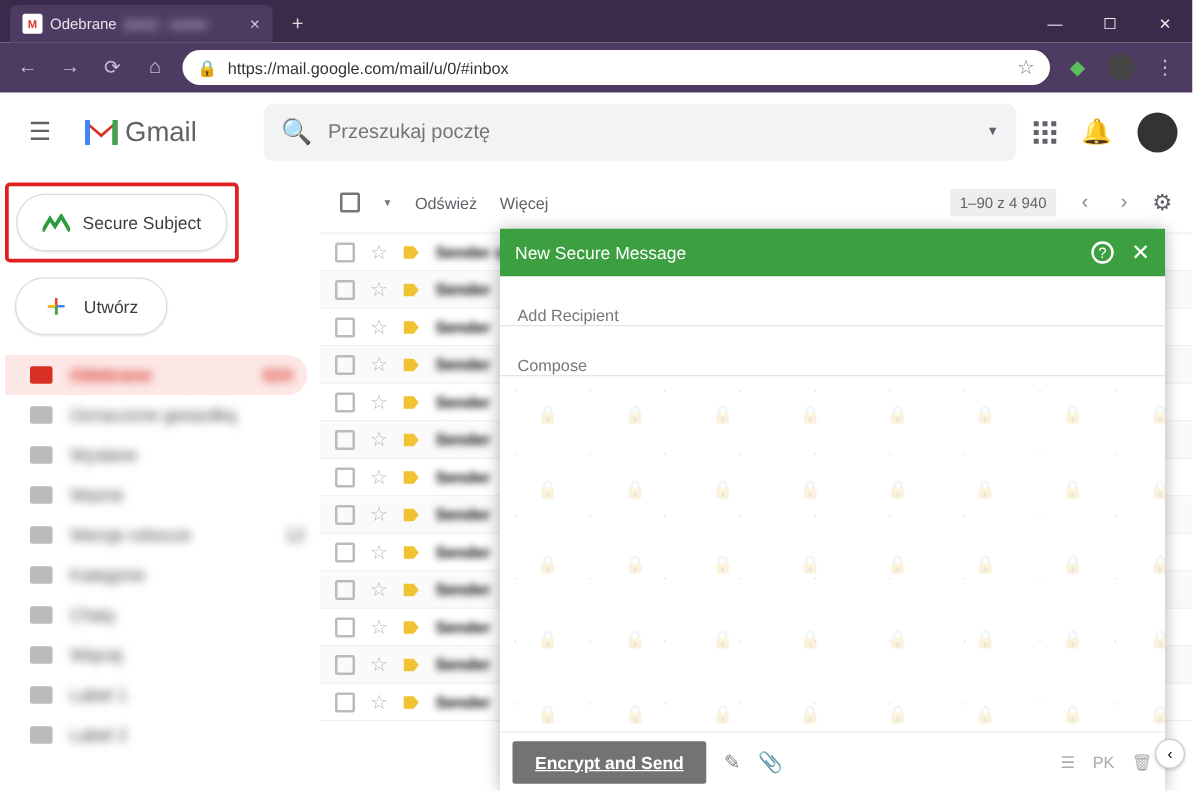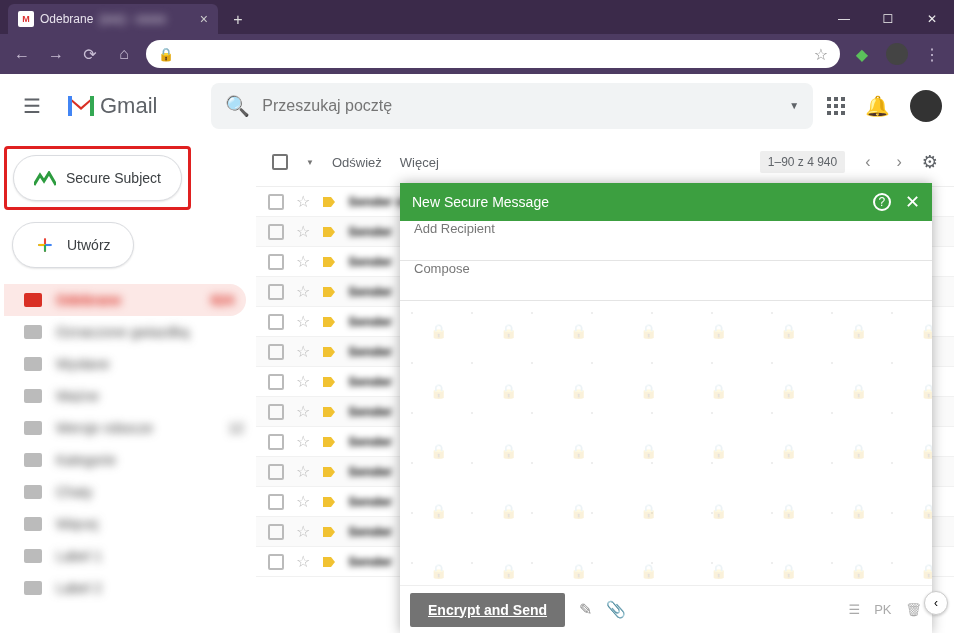--- a/index.html
+++ b/index.html
@@ -70,21 +70,21 @@
 .imp svg { display: block; }
 .sender { width: 140px; font-size: 13px; font-weight: 700; filter: blur(3px); }
 .subj { flex: 1; filter: blur(3px); font-size: 13px; }
 
 
 .compose { position: absolute; right: 22px; bottom: 0; width: 532px; height: 450px; background: #fff; box-shadow: 0 0 12px rgba(0,0,0,.3); display: flex; flex-direction: column; }
 .compose-hdr { height: 38px; background: #3c9f40; color: #fff; display: flex; align-items: center; padding: 0 12px; font-size: 14px; font-weight: 500; }
 .compose-hdr .r { margin-left: auto; display: flex; gap: 14px; align-items: center; }
 .help-c { width: 18px; height: 18px; border: 2px solid #fff; border-radius: 50%; display: flex; align-items: center; justify-content: center; font-size: 12px; }
 .close-x { font-size: 18px; }
-.compose-row { height: 40px; border-bottom: 1px solid #e4e4e4; display: flex; align-items: flex-start; padding: 0 14px; font-size: 13px; color: #777; }
+.compose-row { height: 40px; border-bottom: 1px solid #e4e4e4; display: flex; align-items: flex-end; padding: 0 14px; font-size: 13px; color: #777; }
 .compose-body { flex: 1; background-image: radial-gradient(circle at 12px 12px, #eee 1px, transparent 1px); background-size: 60px 50px; position: relative; }
 .lock-pattern { position: absolute; inset: 0; opacity: 0.15; }
 .compose-footer { height: 48px; display: flex; align-items: center; padding: 0 10px; gap: 14px; border-top: 1px solid #eee; }
 .send-btn { background: #737373; color: #fff; border: none; height: 34px; padding: 0 18px; font-size: 14px; font-weight: 600; border-radius: 2px; text-decoration: underline; }
 .ft-icon { color: #888; font-size: 16px; }
 .ft-right { margin-left: auto; display: flex; gap: 14px; align-items: center; color: #aaa; font-size: 13px; }
 
 .scroll-fab { position: absolute; right: 6px; bottom: 18px; width: 24px; height: 24px; border: 1px solid #ccc; border-radius: 50%; background: #fff; display: flex; align-items: center; justify-content: center; font-size: 12px; box-shadow: 0 1px 3px rgba(0,0,0,.2); }
 </style>
 </head>
@@ -105,20 +105,21 @@
   </div>
 </div>
 
 <div class="toolbar">
   <div class="nav-icon">←</div>
   <div class="nav-icon">→</div>
   <div class="nav-icon">⟳</div>
   <div class="nav-icon">⌂</div>
   <div class="urlbar">
     <span class="lock">🔒</span>
+    <span>https://mail.google.com/mail/u/0/#inbox</span>
     <span class="star">☆</span>
   </div>
   <div class="tb-right">
     <div class="nav-icon" style="color:#5bc05b">◆</div>
     <div class="tb-avatar"></div>
     <div class="nav-icon">⋮</div>
   </div>
 </div>
 
 <div class="gmail-header">

